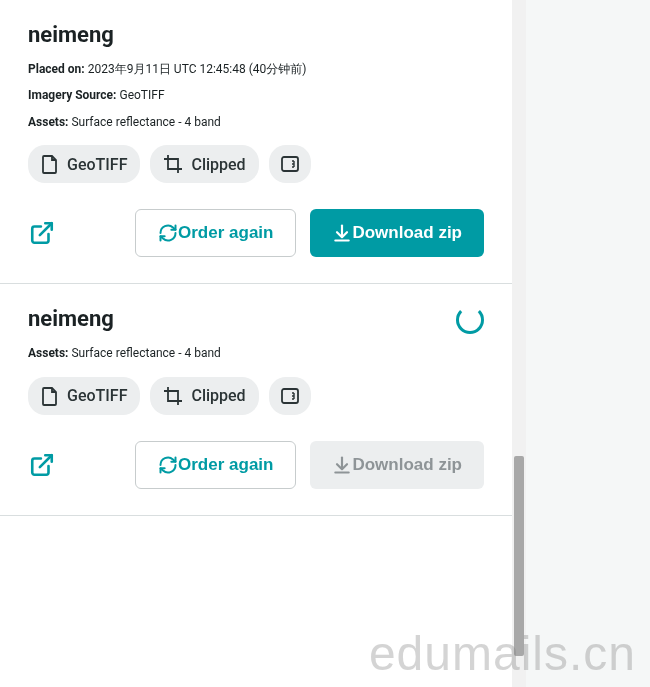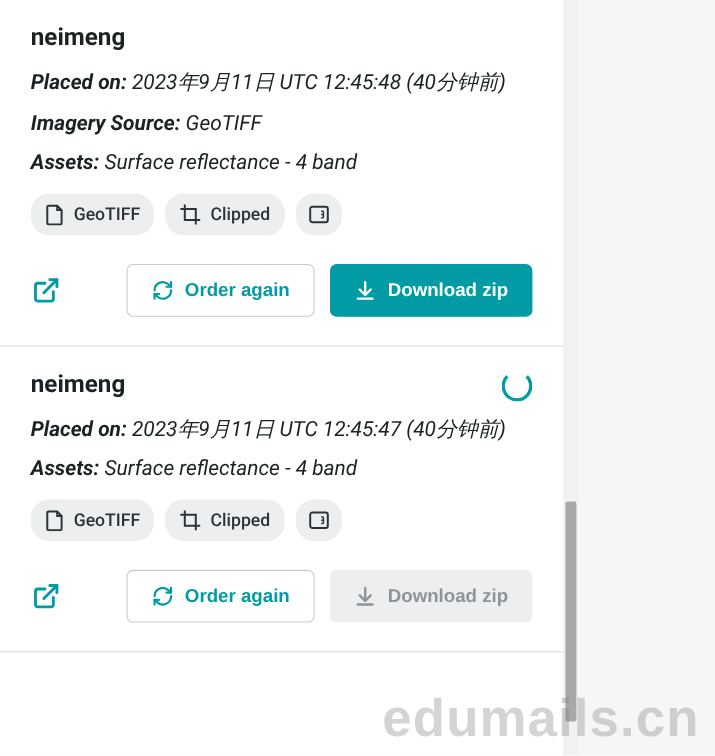--- a/index.html
+++ b/index.html
@@ -40,25 +40,24 @@
     padding: 22px 28px 26px 28px;
     position: relative;
   }
   .card-title {
     font-size: 22px;
     font-weight: 700;
     color: #1b2224;
     margin-bottom: 14px;
   }
   .meta-row {
-    font-size: 19px;
+    font-size: 12px;
     color: #1b2224;
     margin-bottom: 9px;
     line-height: 1.45;
-    font-style: italic;
   }
   .meta-row .label {
     font-weight: 700;
   }
   .tag-row {
     display: flex;
     gap: 10px;
     margin-top: 14px;
     margin-bottom: 26px;
   }
@@ -85,21 +84,20 @@
   }
   .open-link {
     width: 28px; height: 28px;
     display:flex; align-items:center; justify-content:center;
     color:#009ba4;
     cursor:pointer;
   }
   .btn {
     display: inline-flex;
     align-items: center;
-    gap: 10px;
     border-radius: 6px;
     font-size: 17px;
     font-weight: 700;
     padding: 13px 22px;
     cursor: pointer;
     border: none;
     white-space: nowrap;
   }
   .btn-outline {
     background: #ffffff;
@@ -123,21 +121,21 @@
     height: 28px;
     border: 3px solid #009ba4;
     border-top-color: transparent;
     border-radius: 50%;
   }
   .watermark {
     position: absolute;
     right: 14px;
     bottom: 6px;
     font-size: 48px;
-    font-weight: 700;
+    font-weight: 400;
     color: rgba(120,120,120,0.32);
     letter-spacing: 1px;
     pointer-events: none;
     font-family: Arial, sans-serif;
   }
   svg { display:block; }
 </style>
 </head>
 <body>
 
@@ -219,24 +217,20 @@
             <span>Download zip</span>
           </button>
         </div>
       </div>
     </div>
 
     <div class="card">
       <div class="spinner"></div>
       <div class="card-title">neimeng</div>
       <div class="meta-row">
-        <span class="label">Placed on:</span>
-        <span>2023年9月11日 UTC 12:45:47 (40分钟前)</span>
-      </div>
-      <div class="meta-row">
         <span class="label">Assets:</span>
         <span>Surface reflectance - 4 band</span>
       </div>
 
       <div class="tag-row">
         <span class="tag">
           <span>
             <svg width="18" height="20" viewBox="0 0 18 20" fill="none" stroke="#2b3436" stroke-width="1.8">
                 <path d="M3 2h8l4 4v12a1 1 0 0 1-1 1H3a1 1 0 0 1-1-1V3a1 1 0 0 1 1-1z"></path>
                 <path d="M11 2v4h4"></path>

